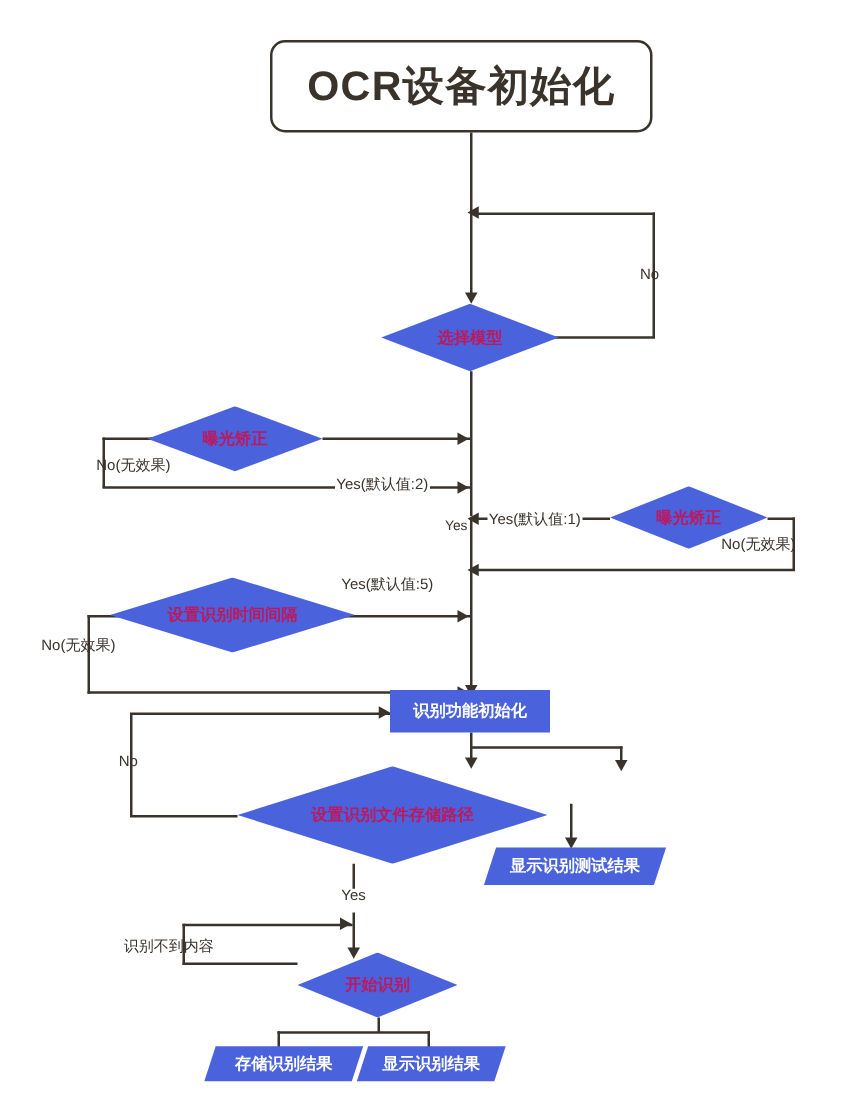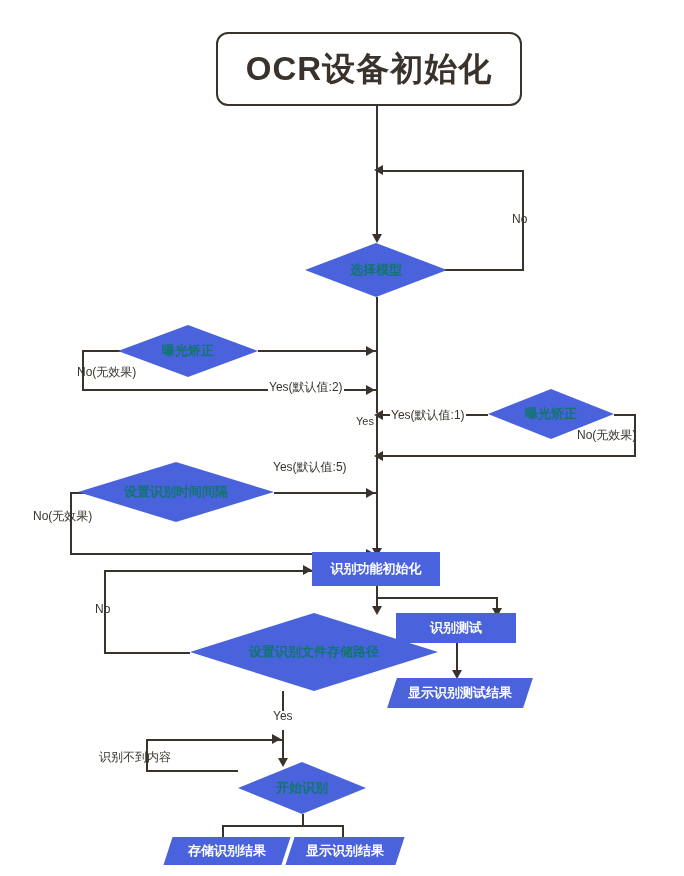--- a/index.html
+++ b/index.html
@@ -57,21 +57,21 @@
     background:transparent;
   }
   .diamond svg{
     position:absolute;
     left:0; top:0;
     width:100%; height:100%;
   }
   .diamond .dlabel{
     position:relative;
     z-index:2;
-    color:#0f766e;
+    color:#be185d;
     font-size:13px;
     font-weight:bold;
     white-space:nowrap;
   }
   
   .ln{
     position:absolute;
     background:#3a332c;
     z-index:1;
   }
@@ -170,21 +170,21 @@
   <div class="elabel nobg" style="left:355px;top:415px;font-size:11px;">Yes</div>
 
   <div class="ln lh" style="left:614px;top:414px;width:22px;"></div>
   <div class="ln lv" style="left:634px;top:414px;height:42px;"></div>
   <div class="ln lh" style="left:378px;top:455px;width:258px;"></div>
   <div class="arrow arrow-left" style="left:374px;top:451px;"></div>
   <div class="elabel nobg" style="left:576px;top:427px;">No(无效果)</div>
 
   <div class="ln lv" style="left:376px;top:414px;height:142px;"></div>
 
-  <div class="node diamond" style="left:78px;top:462px;width:196px;height:60px;">
+  <div class="node diamond" style="left:88px;top:462px;width:196px;height:60px;">
     <svg viewBox="0 0 196 60" preserveAspectRatio="none">
       <polygon points="98,0 196,30 98,60 0,30" fill="#4a63dd"></polygon>
     </svg>
     <span class="dlabel">设置识别时间间隔</span>
   </div>
 
   <div class="ln lh" style="left:274px;top:492px;width:102px;"></div>
   <div class="arrow arrow-right" style="left:366px;top:488px;"></div>
   <div class="elabel" style="left:272px;top:459px;">Yes(默认值:5)</div>
 
@@ -206,23 +206,20 @@
   <div class="arrow arrow-right" style="left:303px;top:565px;"></div>
   <div class="elabel nobg" style="left:94px;top:602px;">No</div>
   <div class="ln lh" style="left:104px;top:652px;width:86px;"></div>
 
   <div class="ln lv" style="left:376px;top:586px;height:25px;"></div>
   <div class="ln lh" style="left:376px;top:597px;width:122px;"></div>
   <div class="ln lv" style="left:496px;top:597px;height:16px;"></div>
   <div class="arrow arrow-down" style="left:492px;top:608px;"></div>
   <div class="arrow arrow-down" style="left:372px;top:606px;"></div>
 
-  <div class="node process" style="left:396px;top:613px;width:120px;height:30px;">
-    <span>识别测试</span>
-  </div>
 
   <div class="ln lv" style="left:456px;top:643px;height:32px;"></div>
   <div class="arrow arrow-down" style="left:452px;top:670px;"></div>
 
   <div class="node data-shape" style="left:392px;top:678px;width:136px;height:30px;">
     <span>显示识别测试结果</span>
   </div>
 
   <div class="node diamond" style="left:190px;top:613px;width:248px;height:78px;">
     <svg viewBox="0 0 248 78" preserveAspectRatio="none">

